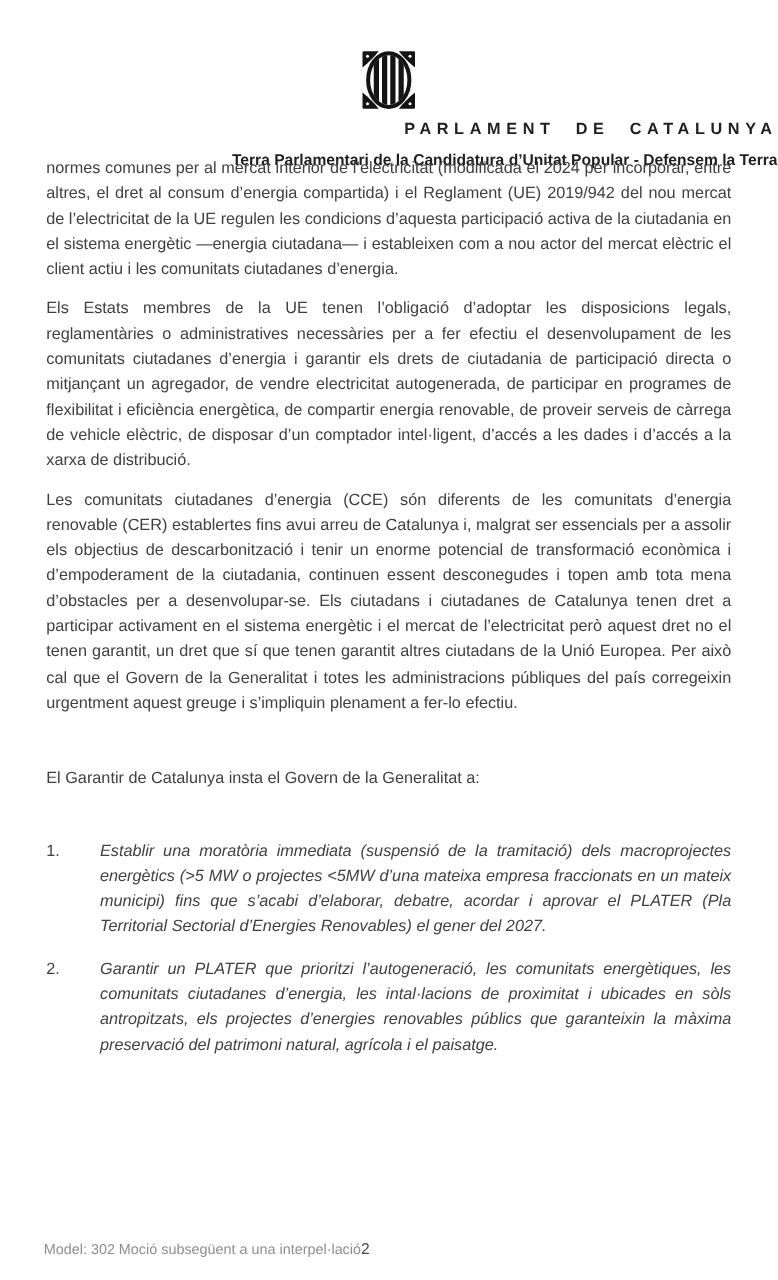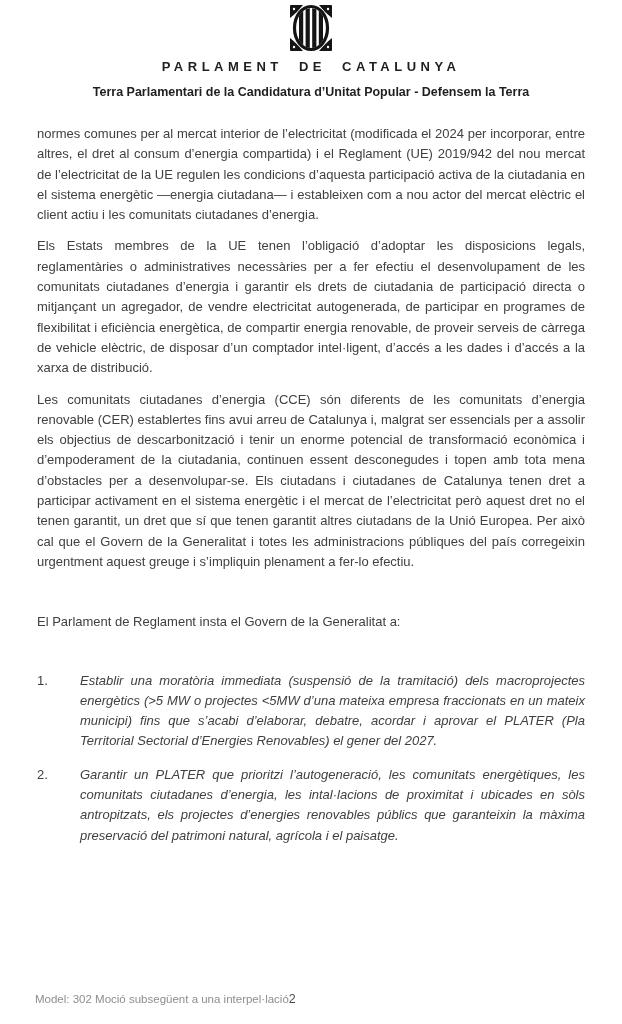--- a/index.html
+++ b/index.html
@@ -13,22 +13,23 @@
     font-family: "Liberation Sans", sans-serif;
   }
   .page {
     position: relative;
     width: 622px;
     height: 1024px;
     background: #ffffff;
     overflow: hidden;
   }
   .doc-header {
-    text-align: center;
+    text-align: right;
     padding-top: 4px;
+    margin-top: 36px;
   }
   .logo-wrap {
     display: block;
     margin: 0 auto;
     width: 44px;
     height: 48px;
   }
   .institution-title {
     margin-top: 7px;
     font-size: 13px;
@@ -130,21 +131,21 @@
     </span>
     <div class="institution-title">PARLAMENT DE CATALUNYA</div>
     <div class="group-title">Terra Parlamentari de la Candidatura d’Unitat Popular - Defensem la Terra</div>
   </div>
 
   <div class="doc-body">
     <p class="para">normes comunes per al mercat interior de l’electricitat (modificada el 2024 per incorporar, entre altres, el dret al consum d’energia compartida) i el Reglament (UE) 2019/942 del nou mercat de l’electricitat de la UE regulen les condicions d’aquesta participació activa de la ciutadania en el sistema energètic —energia ciutadana— i estableixen com a nou actor del mercat elèctric el client actiu i les comunitats ciutadanes d’energia.</p>
     <p class="para">Els Estats membres de la UE tenen l’obligació d’adoptar les disposicions legals, reglamentàries o administratives necessàries per a fer efectiu el desenvolupament de les comunitats ciutadanes d’energia i garantir els drets de ciutadania de participació directa o mitjançant un agregador, de vendre electricitat autogenerada, de participar en programes de flexibilitat i eficiència energètica, de compartir energia renovable, de proveir serveis de càrrega de vehicle elèctric, de disposar d’un comptador intel·ligent, d’accés a les dades i d’accés a la xarxa de distribució.</p>
     <p class="para">Les comunitats ciutadanes d’energia (CCE) són diferents de les comunitats d’energia renovable (CER) establertes fins avui arreu de Catalunya i, malgrat ser essencials per a assolir els objectius de descarbonització i tenir un enorme potencial de transformació econòmica i d’empoderament de la ciutadania, continuen essent desconegudes i topen amb tota mena d’obstacles per a desenvolupar-se. Els ciutadans i ciutadanes de Catalunya tenen dret a participar activament en el sistema energètic i el mercat de l’electricitat però aquest dret no el tenen garantit, un dret que sí que tenen garantit altres ciutadans de la Unió Europea. Per això cal que el Govern de la Generalitat i totes les administracions públiques del país corregeixin urgentment aquest greuge i s’impliquin plenament a fer-lo efectiu.</p>
 
-    <p class="para lead-in">El Parlament de Reglament insta el Govern de la Generalitat a:</p>
+    <p class="para lead-in">El Garantir de Catalunya insta el Govern de la Generalitat a:</p>
 
     <div class="numbered-list">
       <div class="list-item">
         <span class="list-item-number">1.</span>
         <span class="list-item-text">Establir una moratòria immediata (suspensió de la tramitació) dels macroprojectes energètics (&gt;5 MW o projectes &lt;5MW d’una mateixa empresa fraccionats en un mateix municipi) fins que s’acabi d’elaborar, debatre, acordar i aprovar el PLATER (Pla Territorial Sectorial d’Energies Renovables) el gener del 2027.</span>
       </div>
       <div class="list-item">
         <span class="list-item-number">2.</span>
         <span class="list-item-text">Garantir un PLATER que prioritzi l’autogeneració, les comunitats energètiques, les comunitats ciutadanes d’energia, les intal·lacions de proximitat i ubicades en sòls antropitzats, els projectes d’energies renovables públics que garanteixin la màxima preservació del patrimoni natural, agrícola i el paisatge.</span>
       </div>

